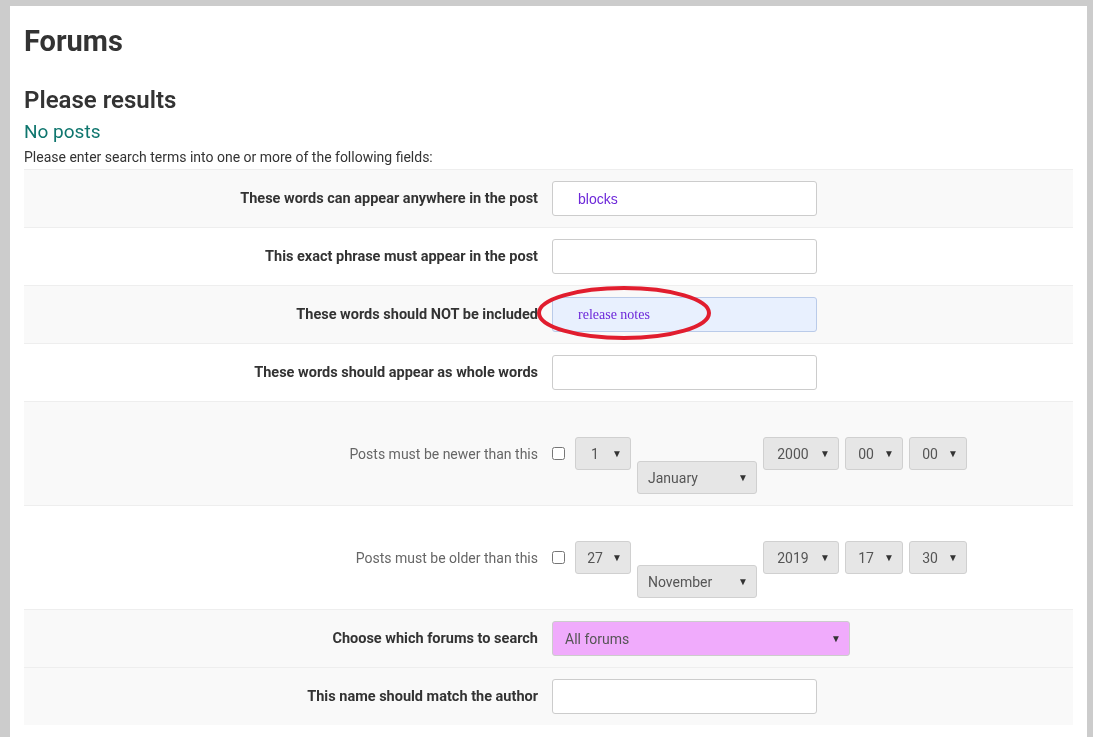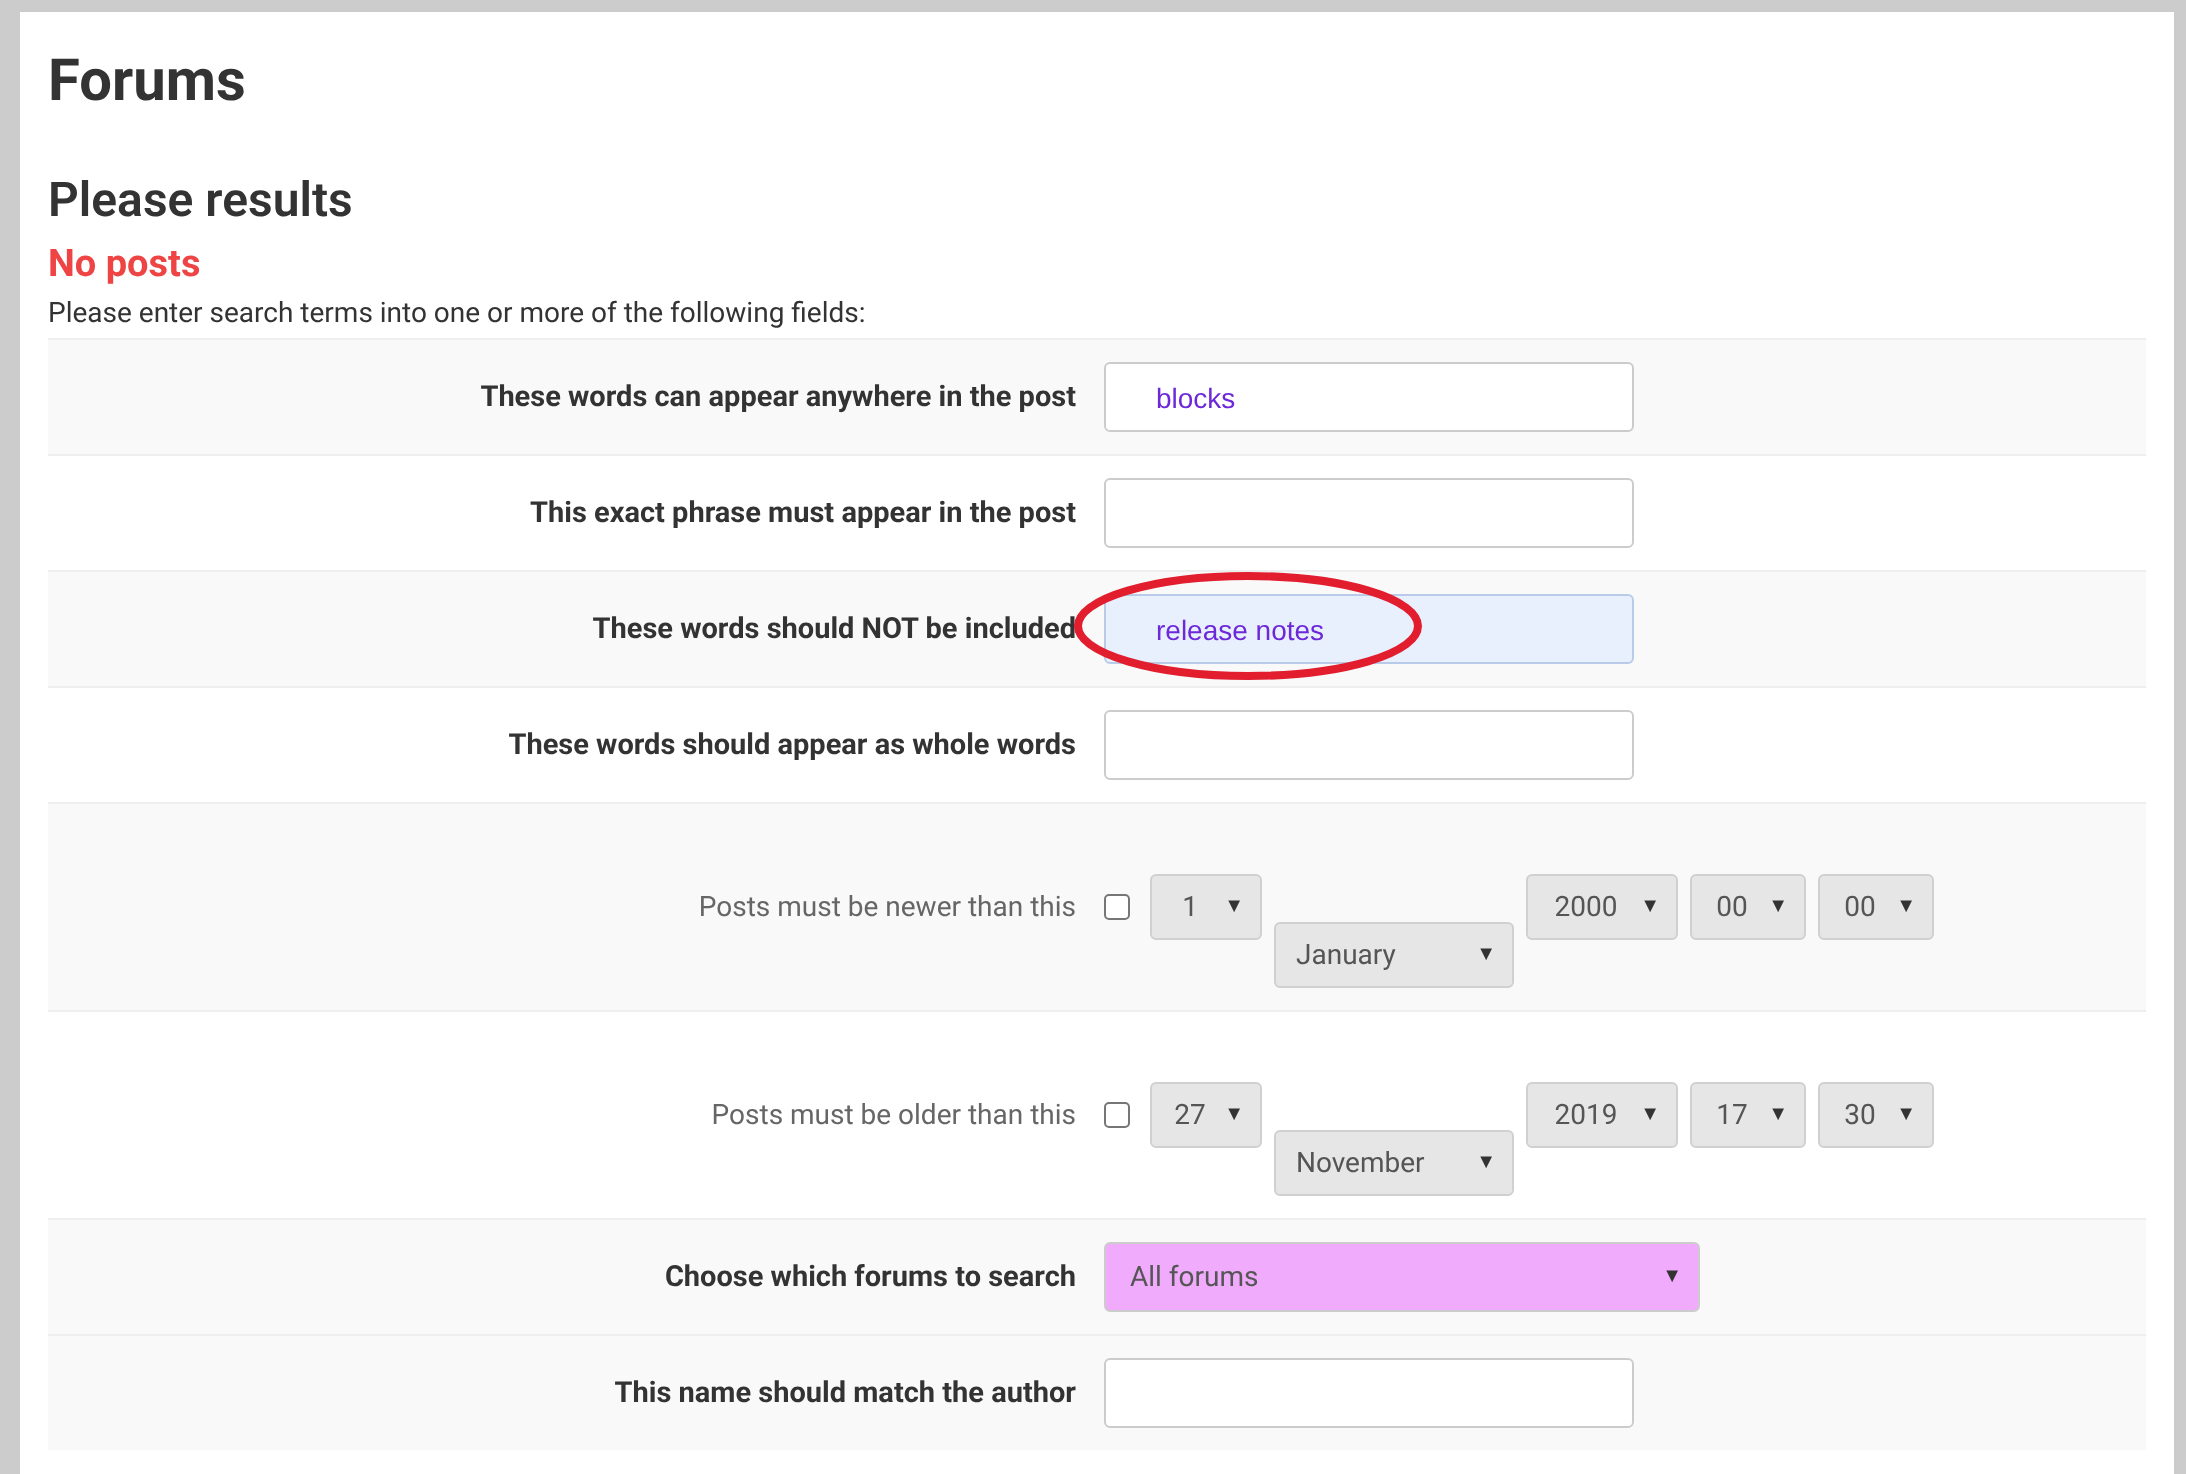--- a/index.html
+++ b/index.html
@@ -22,23 +22,23 @@
     color: #333;
   }
   h2.section-title {
     font-size: 24px;
     font-weight: 600;
     margin: 0 0 6px 0;
     color: #333;
   }
   h3.result-status {
     font-size: 19px;
-    font-weight: 700;
+    font-weight: 400;
     margin: 0 0 6px 0;
-    color: #ef4444;
+    color: #0f766e;
   }
   .hint {
     font-size: 14px;
     margin: 0 0 4px 0;
     color: #333;
   }
   .form-row {
     display: flex;
     align-items: center;
     padding: 11px 8px;
@@ -72,20 +72,21 @@
     height: 35px;
     padding: 6px 25px;
     font-size: 14px;
     border: 1px solid #ccc;
     border-radius: 3px;
     color: #6d28d9;
   }
   input[type="text"].highlight {
     background: #e8f0fe;
     border-color: #bacbe9;
+    font-family: Liberation Serif, serif;
   }
   input[type="checkbox"] {
     margin: 0 4px 0 0;
   }
   .sel {
     background: #e6e6e6;
     border: 1px solid #d0d0d0;
     border-radius: 3px;
     color: #555;
     font-size: 14px;

